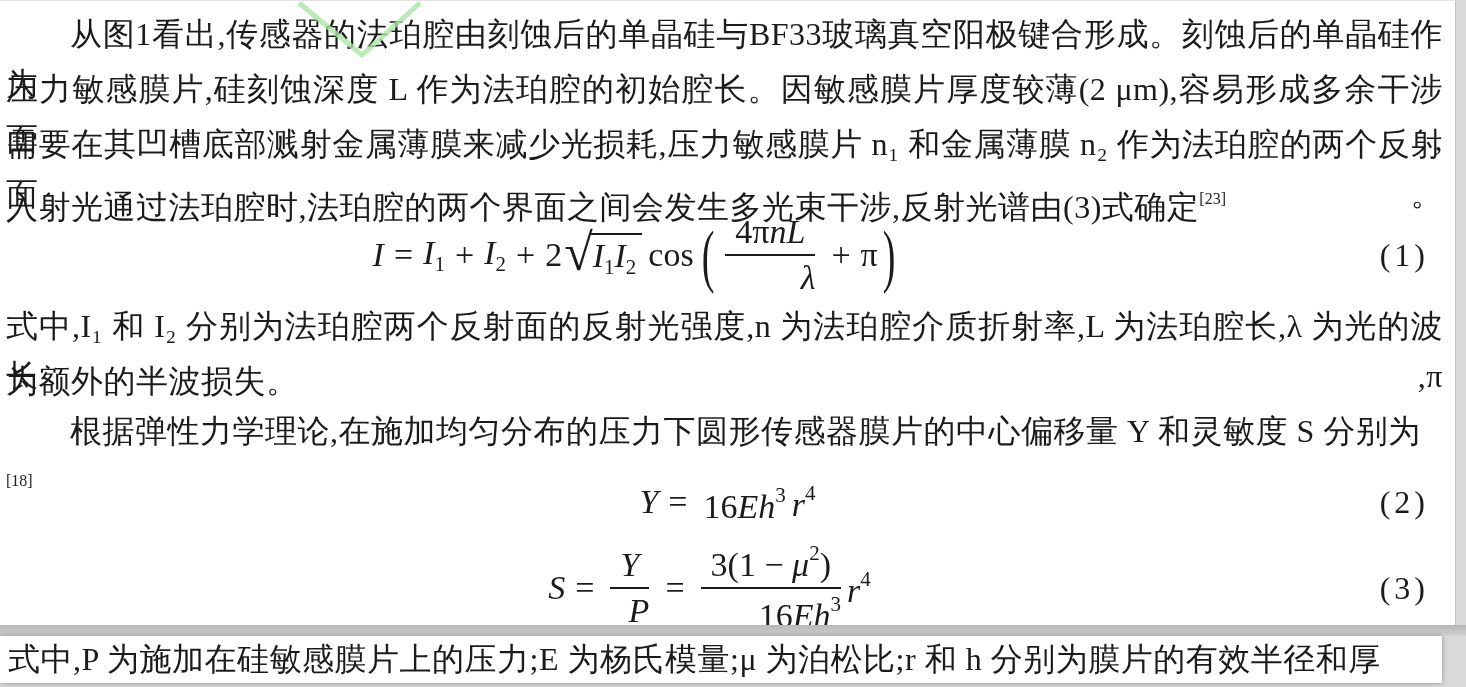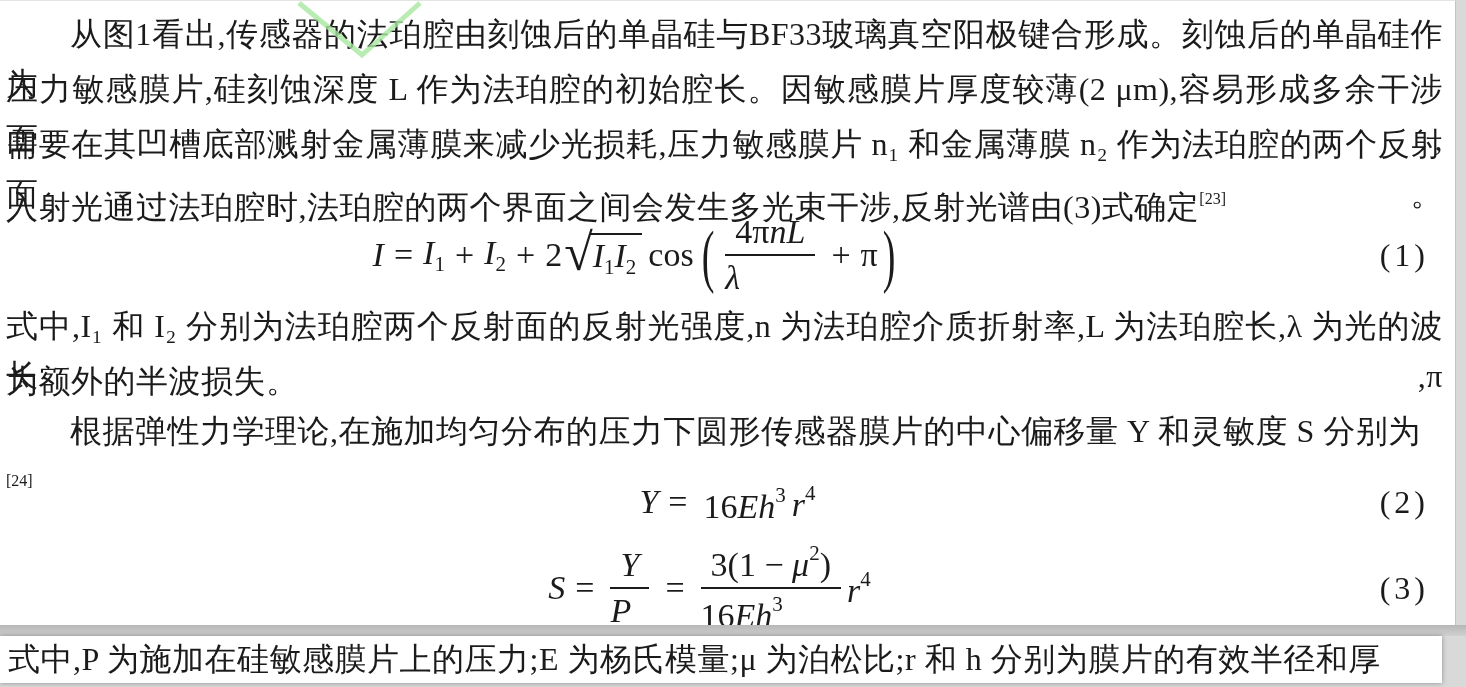--- a/index.html
+++ b/index.html
@@ -22,21 +22,21 @@
   .it{font-style:italic}
   .eqrow{
     position:absolute;left:0;right:12px;display:flex;align-items:center;justify-content:center;
     font-size:34px;
   }
   .eq{display:flex;align-items:center}
   .tok{white-space:pre}
   .op{margin:0 10px;white-space:pre}
   .sb{font-size:21px;vertical-align:-7px;font-style:normal}
   .sp{font-size:21px;vertical-align:16px;font-style:normal}
-  .frac{display:inline-flex;flex-direction:column;align-items:flex-start;margin:0 6px}
+  .frac{display:inline-flex;flex-direction:column;align-items:flex-end;margin:0 6px}
   .fnum{padding:0 10px 4px;border-bottom:2px solid #1b1b1b;line-height:1.05;white-space:pre}
   .fden{padding-top:4px;line-height:1.05;white-space:pre}
   .sqrt{display:inline-flex;align-items:flex-start;margin:0 6px 0 2px}
   .radsign{font-size:52px;line-height:40px;font-style:normal}
   .radbody{border-top:2.5px solid #1b1b1b;margin-left:-3px;padding:4px 6px 0 3px;line-height:1}
   .bigp{font-size:38px;display:inline-block;transform:scaleY(1.85);margin:0 5px;font-weight:400}
   .fn{font-style:normal;margin-right:3px}
   .eqnum{position:absolute;right:14px;top:50%;transform:translateY(-50%);font-size:32px;letter-spacing:4px}
   .band{
     position:absolute;top:625px;left:0;width:1466px;height:11px;
@@ -80,21 +80,21 @@
       </span>
       <span class="op">+</span>
       <span class="tok">π</span>
       <span class="bigp">)</span>
     </div>
     <span class="eqnum">(1)</span>
   </div>
 
   <div class="line jl" style="top:300px">式中,I₁ 和 I₂ 分别为法珀腔两个反射面的反射光强度,n 为法珀腔介质折射率,L 为法珀腔长,λ 为光的波长,π</div>
   <div class="line" style="top:355px">为额外的半波损失。</div>
-  <div class="line" style="top:405px"><span class="ind" style="display:inline-block">根据弹性力学理论,在施加均匀分布的压力下圆形传感器膜片的中心偏移量 Y 和灵敏度 S 分别为</span><span class="ref">[24]</span></div>
+  <div class="line" style="top:405px"><span class="ind" style="display:inline-block">根据弹性力学理论,在施加均匀分布的压力下圆形传感器膜片的中心偏移量 Y 和灵敏度 S 分别为</span><span class="ref">[18]</span></div>
 
   <div class="eqrow" style="top:455px;height:92px">
     <div class="eq" style="transform:translateX(6px)">
       <span class="tok it">Y</span>
       <span class="op">=</span>
       <span class="frac">
         <span class="fden"><span>16</span><span class="it">E</span><span class="it">h</span><span class="sp">3</span></span>
       </span>
       <span class="tok"><span class="it">r</span><span class="sp">4</span></span>
     </div>

